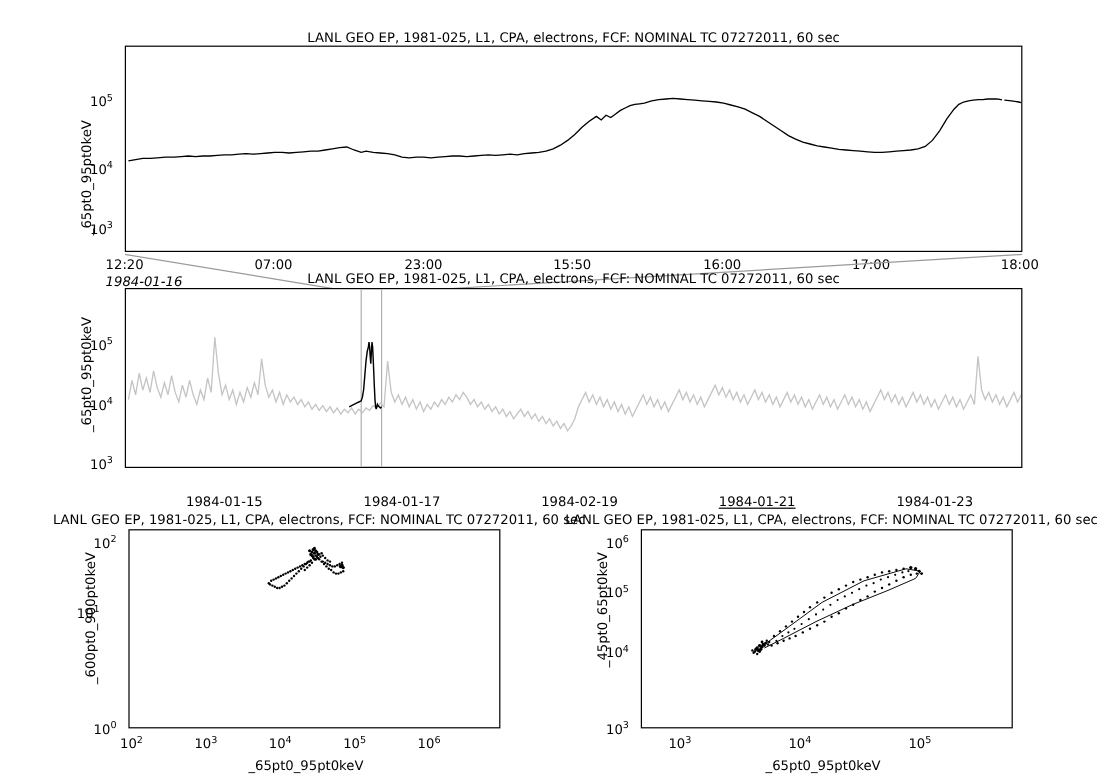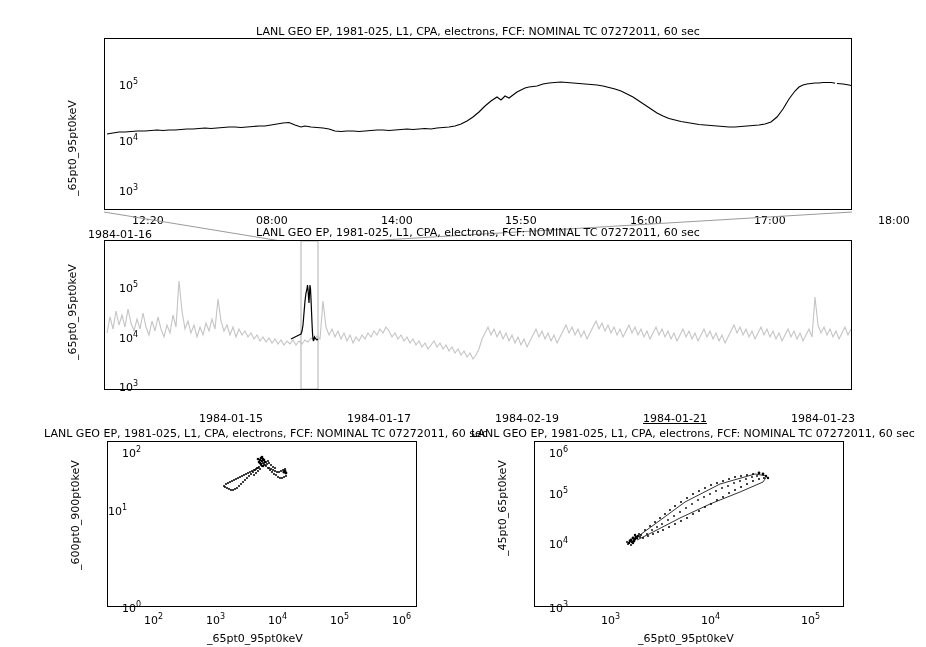--- a/index.html
+++ b/index.html
@@ -35,21 +35,20 @@
     position:absolute;
     border:1px solid #000;
     box-sizing:border-box;
     background:#fff;
     overflow:hidden;
   }
   .tick-label{
     position:absolute;
     font-size:11px;
     white-space:nowrap;
-    margin-left:44px;
   }
   .sup{font-size:8px;vertical-align:super;}
   svg{display:block;}
   .conn{position:absolute;pointer-events:none;}
 </style>
 </head>
 <body>
 
 <div class="title" style="left:103px;top:25px;width:750px;">LANL GEO EP, 1981-025, L1, CPA, electrons, FCF: NOMINAL TC 07272011, 60 sec</div>
 
@@ -67,28 +66,28 @@
   <span>10</span><span class="sup">3</span>
 </div>
 <div class="tick-label" style="left:75px;top:133px;">
   <span>10</span><span class="sup">4</span>
 </div>
 <div class="tick-label" style="left:75px;top:77px;">
   <span>10</span><span class="sup">5</span>
 </div>
 
 <div class="tick-label" style="left:88px;top:214px;">12:20</div>
-<div class="tick-label" style="left:212px;top:214px;">08:00</div>
-<div class="tick-label" style="left:337px;top:214px;">14:00</div>
+<div class="tick-label" style="left:212px;top:214px;">07:00</div>
+<div class="tick-label" style="left:337px;top:214px;">23:00</div>
 <div class="tick-label" style="left:461px;top:214px;">15:50</div>
 <div class="tick-label" style="left:586px;top:214px;">16:00</div>
 <div class="tick-label" style="left:710px;top:214px;">17:00</div>
 <div class="tick-label" style="left:834px;top:214px;">18:00</div>
 
-<div class="axis-label-x" style="left:88px;top:228px;">1984-01-16</div>
+<div class="axis-label-x" style="left:88px;top:228px;font-style:italic;">1984-01-16</div>
 
 <svg class="conn" style="left:104px;top:210px;width:748px;height:36px;" width="748" height="36">
   <line x1="0" y1="2" x2="195" y2="34" stroke="#9a9a9a" stroke-width="1"></line>
   <line x1="748" y1="2" x2="212" y2="34" stroke="#9a9a9a" stroke-width="1"></line>
 </svg>
 
 <div class="title" style="left:103px;top:226px;width:750px;">LANL GEO EP, 1981-025, L1, CPA, electrons, FCF: NOMINAL TC 07272011, 60 sec</div>
 
 <div class="axis-label-y" style="left:66px;top:360px;">_65pt0_95pt0keV</div>
 

